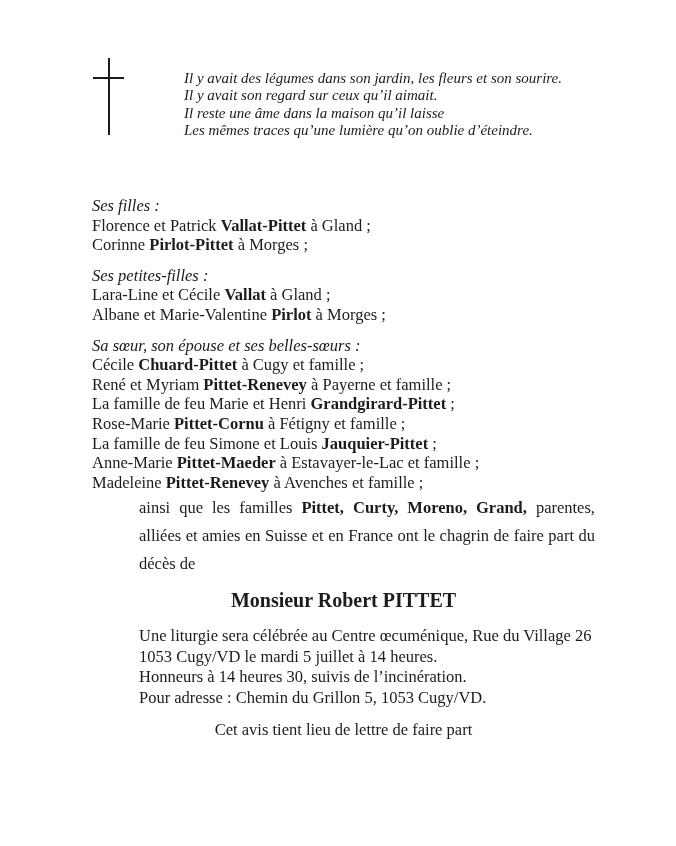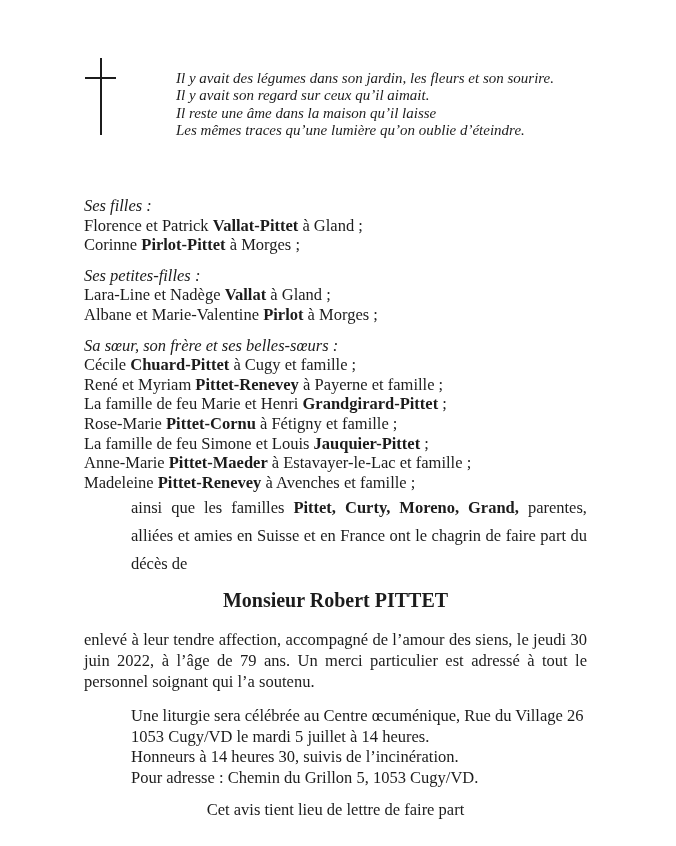--- a/index.html
+++ b/index.html
@@ -5,21 +5,21 @@
   html, body { margin:0; padding:0; background:#ffffff; }
   .page {
     position:relative;
     width:676px; height:846px;
     background:#ffffff;
     color:#1c1c1c;
     font-family:"Liberation Serif", serif;
     overflow:hidden;
   }
   .content {
-    position:absolute; left:84px; top:0;
+    position:absolute; left:92px; top:0;
     width:503px;
     font-size:16.5px; line-height:19.6px;
   }
   .header { position:relative; height:140px; }
   .cross { position:absolute; left:1px; top:58px; width:33px; height:77px; }
   .cross .v { position:absolute; left:15px; top:0; width:2px; height:77px; background:#1c1c1c; }
   .cross .h { position:absolute; left:0; top:19px; width:31px; height:2px; background:#1c1c1c; }
   .epitaph {
     padding-top:70px; margin-left:92px;
     font-style:italic; font-size:15px; line-height:17.4px;
@@ -61,40 +61,39 @@
     </div>
 
     <div class="family">
         <div class="section">
           <div class="section-heading">Ses filles :</div>
           <div class="relative-line"><span>Florence et Patrick </span><span class="b">Vallat-Pittet</span><span> à Gland ;</span></div>
           <div class="relative-line"><span>Corinne </span><span class="b">Pirlot-Pittet</span><span> à Morges ;</span></div>
         </div>
         <div class="section">
           <div class="section-heading">Ses petites-filles :</div>
-          <div class="relative-line"><span>Lara-Line et Nadège </span><span class="b">Vallat</span><span> à Gland ;</span></div>
+          <div class="relative-line"><span>Lara-Line et Cécile </span><span class="b">Vallat</span><span> à Gland ;</span></div>
           <div class="relative-line"><span>Albane et Marie-Valentine </span><span class="b">Pirlot</span><span> à Morges ;</span></div>
         </div>
         <div class="section">
-          <div class="section-heading">Sa sœur, son frère et ses belles-sœurs :</div>
+          <div class="section-heading">Sa sœur, son épouse et ses belles-sœurs :</div>
           <div class="relative-line"><span>Cécile </span><span class="b">Chuard-Pittet</span><span> à Cugy et famille ;</span></div>
           <div class="relative-line"><span>René et Myriam </span><span class="b">Pittet-Renevey</span><span> à Payerne et famille ;</span></div>
           <div class="relative-line"><span>La famille de feu Marie et Henri </span><span class="b">Grandgirard-Pittet</span><span> ;</span></div>
           <div class="relative-line"><span>Rose-Marie </span><span class="b">Pittet-Cornu</span><span> à Fétigny et famille ;</span></div>
           <div class="relative-line"><span>La famille de feu Simone et Louis </span><span class="b">Jauquier-Pittet</span><span> ;</span></div>
           <div class="relative-line"><span>Anne-Marie </span><span class="b">Pittet-Maeder</span><span> à Estavayer-le-Lac et famille ;</span></div>
           <div class="relative-line"><span>Madeleine </span><span class="b">Pittet-Renevey</span><span> à Avenches et famille ;</span></div>
         </div>
       </div>
 
     <div class="families-par"><span>ainsi que les familles </span><span class="b">Pittet, Curty, Moreno, Grand,</span><span> parentes, alliées et amies en Suisse et en France ont le chagrin de faire part du décès de</span></div>
 
     <div class="title">Monsieur Robert PITTET</div>
 
-    <div class="death-par">enlevé à leur tendre affection, accompagné de l’amour des siens, le jeudi 30 juin 2022, à l’âge de 79 ans. Un merci particulier est adressé à tout le personnel soignant qui l’a soutenu.</div>
 
     <div class="ceremony">
         <div class="ceremony-line">Une liturgie sera célébrée au Centre œcuménique, Rue du Village 26</div>
         <div class="ceremony-line">1053 Cugy/VD le mardi 5 juillet à 14 heures.</div>
         <div class="ceremony-line">Honneurs à 14 heures 30, suivis de l’incinération.</div>
         <div class="ceremony-line">Pour adresse : Chemin du Grillon 5, 1053 Cugy/VD.</div>
       </div>
 
     <div class="closing">Cet avis tient lieu de lettre de faire part</div>
 

